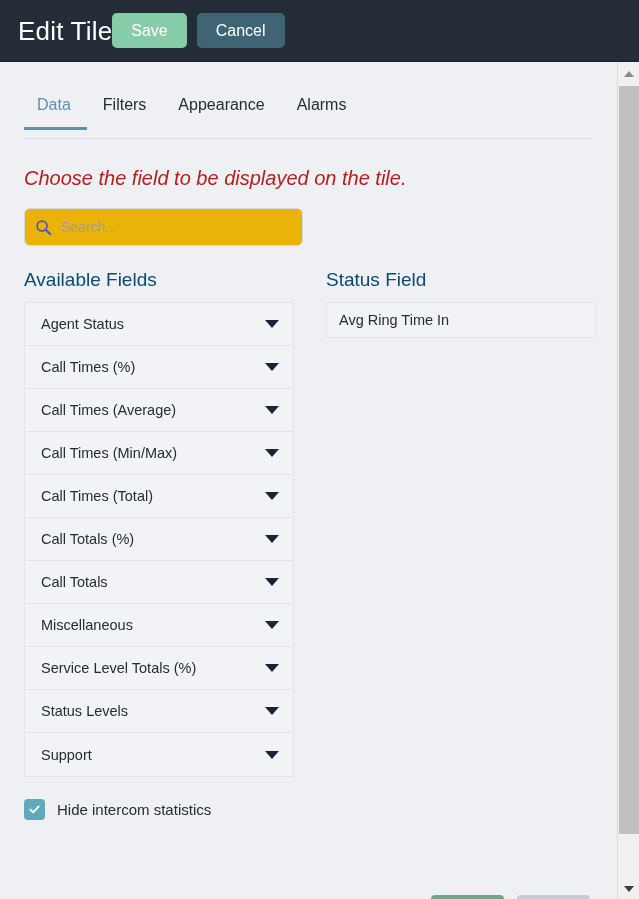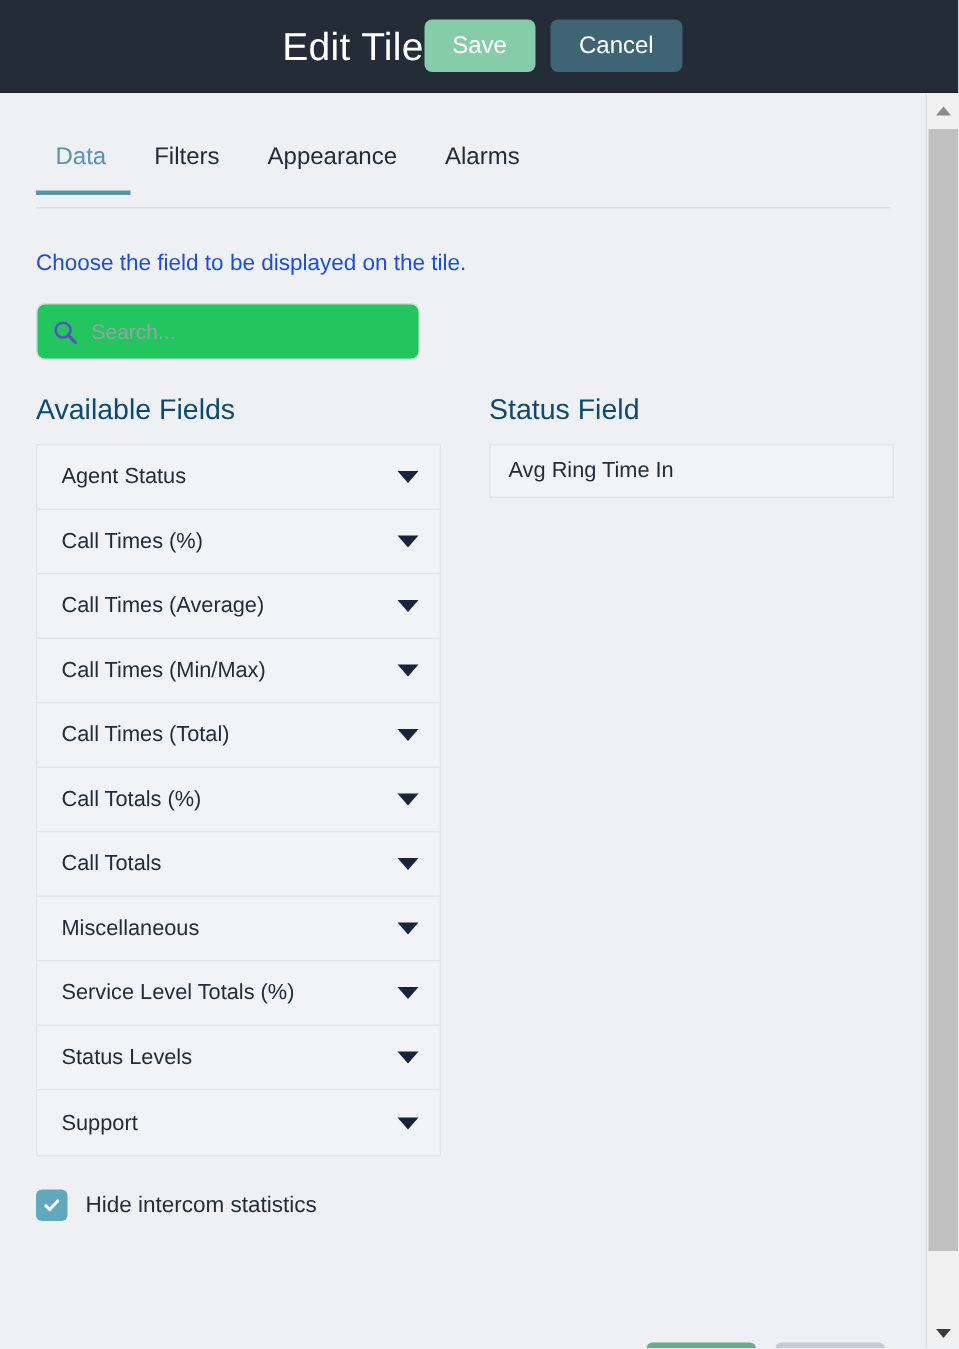--- a/index.html
+++ b/index.html
@@ -22,21 +22,21 @@
 
   
   .header {
     position: absolute;
     top: 0; left: 0;
     width: 639px;
     height: 62px;
     background: #242c38;
     display: flex;
     align-items: center;
-    justify-content: center;
+    justify-content: flex-start;
     padding: 0 14px 0 18px;
     border-bottom: 1px solid #1a212b;
   }
   .header-title {
     color: #ffffff;
     font-size: 26px;
     font-weight: normal;
     letter-spacing: 0.2px;
     line-height: 1;
   }
@@ -92,30 +92,31 @@
     content: "";
     position: absolute;
     left: 0; right: 0; bottom: -1px;
     height: 3px;
     background: #5b93a8;
   }
 
   
   .instruction {
     margin: 28px 24px 0 24px;
-    font-size: 15px;
-    color: #1d4ed8;
+    font-size: 20px;
+    color: #b91c1c;
+    font-style: italic;
   }
 
   
   .search-wrap {
     margin: 18px 24px 0 24px;
-    width: 256px;
+    width: 279px;
     height: 38px;
-    background: #22c55e;
+    background: #eab308;
     border: 1px solid #d5d9e0;
     border-radius: 6px;
     display: flex;
     align-items: center;
     padding: 0 10px;
     gap: 9px;
   }
   .search-icon {
     width: 17px; height: 17px;
     flex: 0 0 auto;

